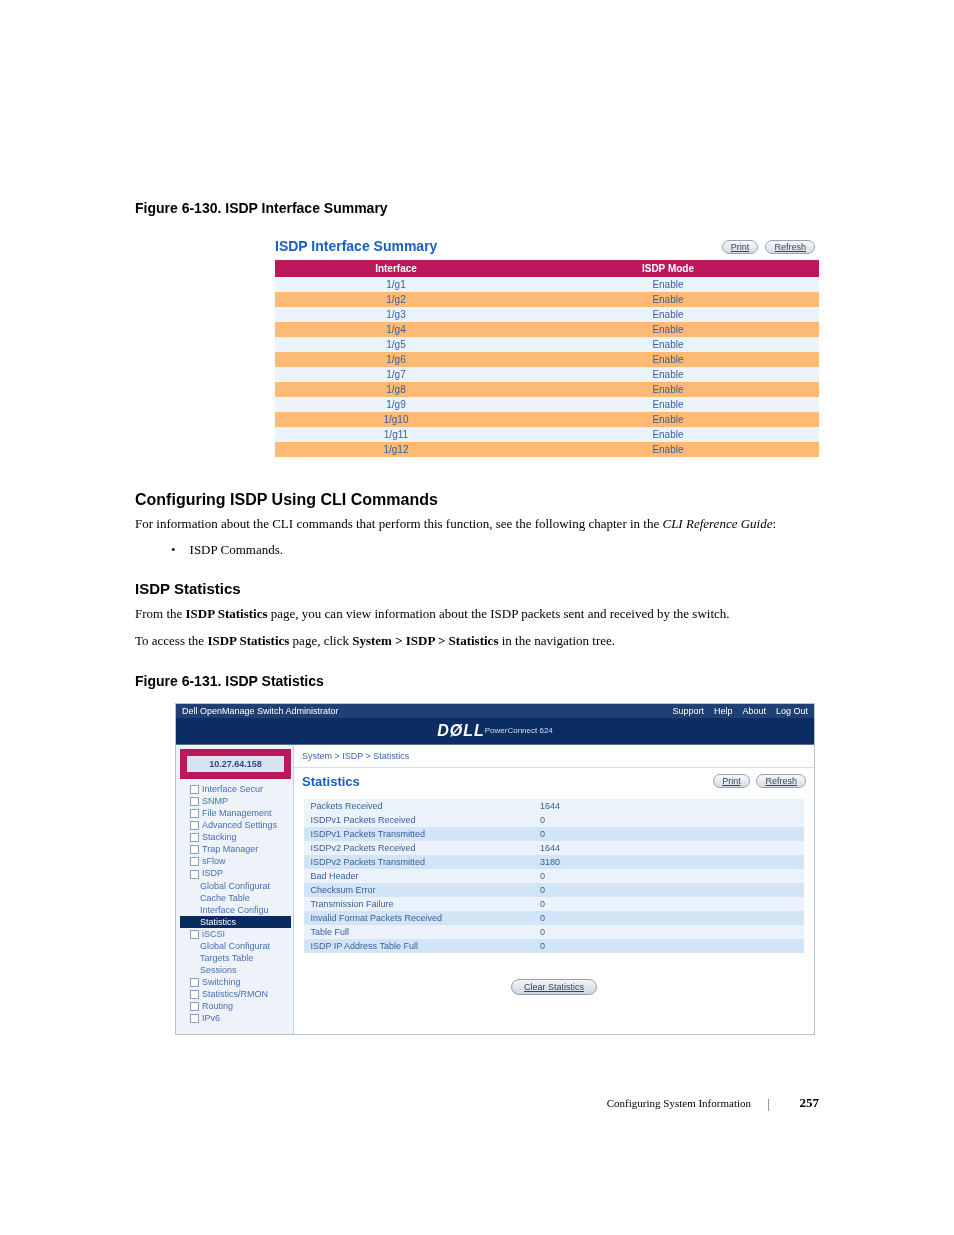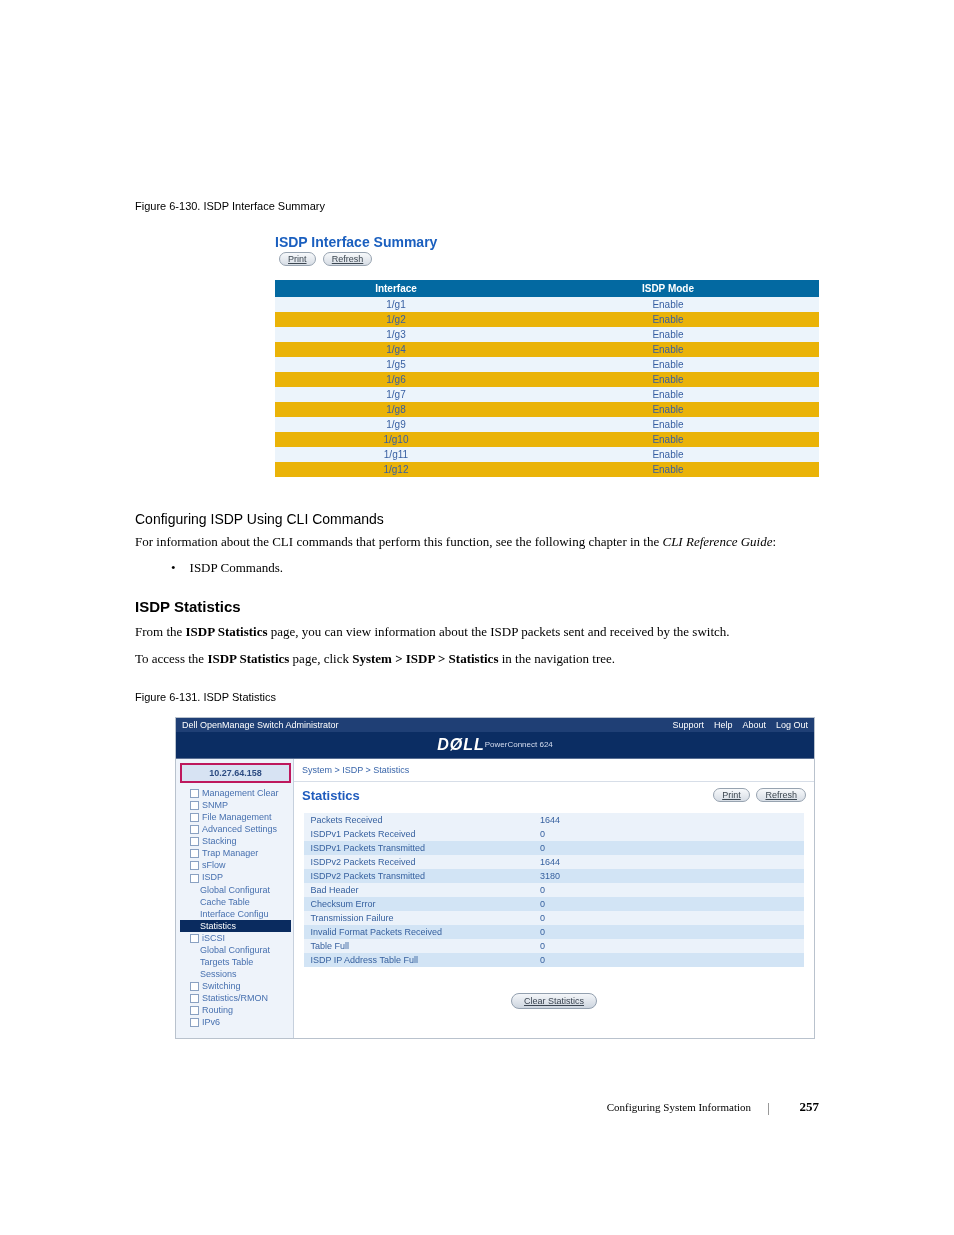--- a/index.html
+++ b/index.html
@@ -10,78 +10,77 @@
     background: #fff;
     width: 954px;
     margin: 0 auto;
     padding: 0;
   }
   .page {
     padding: 200px 135px 60px 135px;
   }
   .fig-label {
     font-family: Arial, Helvetica, sans-serif;
-    font-weight: normal;
-    font-size: 11px;
+    font-weight: bold;
+    font-size: 14px;
     margin-bottom: 14px;
   }
   .summary-panel {
     padding: 8px 0 14px 140px;
   }
   .summary-title {
     color: #1a5fbf;
     font-family: Arial, Helvetica, sans-serif;
     font-size: 14px;
     font-weight: 600;
   }
   .summary-head {
     display: flex;
-    align-items: flex-start;
+    align-items: center;
     justify-content: space-between;
     padding-right: 4px;
-    margin-bottom: 14px;
-    flex-direction: column;
+    margin-bottom: 6px;
   }
   .pill-btn {
     display: inline-block;
     background: linear-gradient(#f7f9fb,#d7dde5);
     border: 1px solid #97a3b0;
     border-radius: 10px;
     font-family: Arial, sans-serif;
     font-size: 9px;
     color: #3b4650;
     padding: 1px 8px;
     margin-left: 4px;
     text-decoration: underline;
   }
   table.summary {
     width: 100%;
     border-collapse: collapse;
     font-family: Arial, Helvetica, sans-serif;
     font-size: 10px;
   }
   table.summary th {
-    background: #0369a1;
+    background: #be185d;
     color: #fff;
     font-weight: bold;
     text-align: center;
     padding: 3px 0;
   }
   table.summary td {
     text-align: center;
     padding: 2px 0;
     color: #375fa2;
   }
   table.summary tr.even td { background: #ecf4fb; }
-  table.summary tr.odd td { background: #eab308; }
+  table.summary tr.odd td { background: #fdba74; }
 
   .subhead {
     font-family: Arial, Helvetica, sans-serif;
-    font-weight: normal;
-    font-size: 14px;
+    font-weight: bold;
+    font-size: 16px;
     margin: 20px 0 6px 0;
   }
   .body-p {
     font-size: 13px;
     line-height: 1.45;
     margin: 4px 0 8px 0;
   }
   .italic { font-style: italic; }
   .body-p .bold { font-weight: bold; }
   .bullet {
@@ -155,21 +154,21 @@
     overflow: hidden;
     white-space: nowrap;
   }
   .nav-ip {
     background: #d7e3f3;
     color: #2d4c82;
     font-weight: bold;
     text-align: center;
     padding: 3px 0;
     margin-bottom: 4px;
-    border: 2px solid #be185d;
+    border: 7px solid #be185d;
     font-size: 9px;
   }
   .nav-item {
     padding: 1px 0 1px 10px;
     color: #4770af;
   }
   .nav-item.sub { padding-left: 20px; }
   .nav-item.sel {
     background: #0a2b5f;
     color: #fff;
@@ -358,21 +357,21 @@
       <span class="right" id="topbar-links"><a href="#">Support</a><a href="#">Help</a><a href="#">About</a><a href="#">Log Out</a></span>
     </div>
     <div class="app-brand">
       <span class="brand-logo">DØLL</span>
       <span class="brand-sub">PowerConnect 624</span>
     </div>
     <div class="app-body">
       <div class="app-nav">
         <div class="nav-ip">10.27.64.158</div>
         <div id="nav-list">
-            <div class="nav-item nav-plus">Management Clear</div>
+            <div class="nav-item nav-plus">Interface Secur</div>
             <div class="nav-item nav-plus">SNMP</div>
             <div class="nav-item nav-plus">File Management</div>
             <div class="nav-item nav-plus">Advanced Settings</div>
             <div class="nav-item nav-plus">Stacking</div>
             <div class="nav-item nav-plus">Trap Manager</div>
             <div class="nav-item nav-plus">sFlow</div>
             <div class="nav-item nav-minus">ISDP</div>
             <div class="nav-item sub">Global Configurat</div>
             <div class="nav-item sub">Cache Table</div>
             <div class="nav-item sub">Interface Configu</div>

